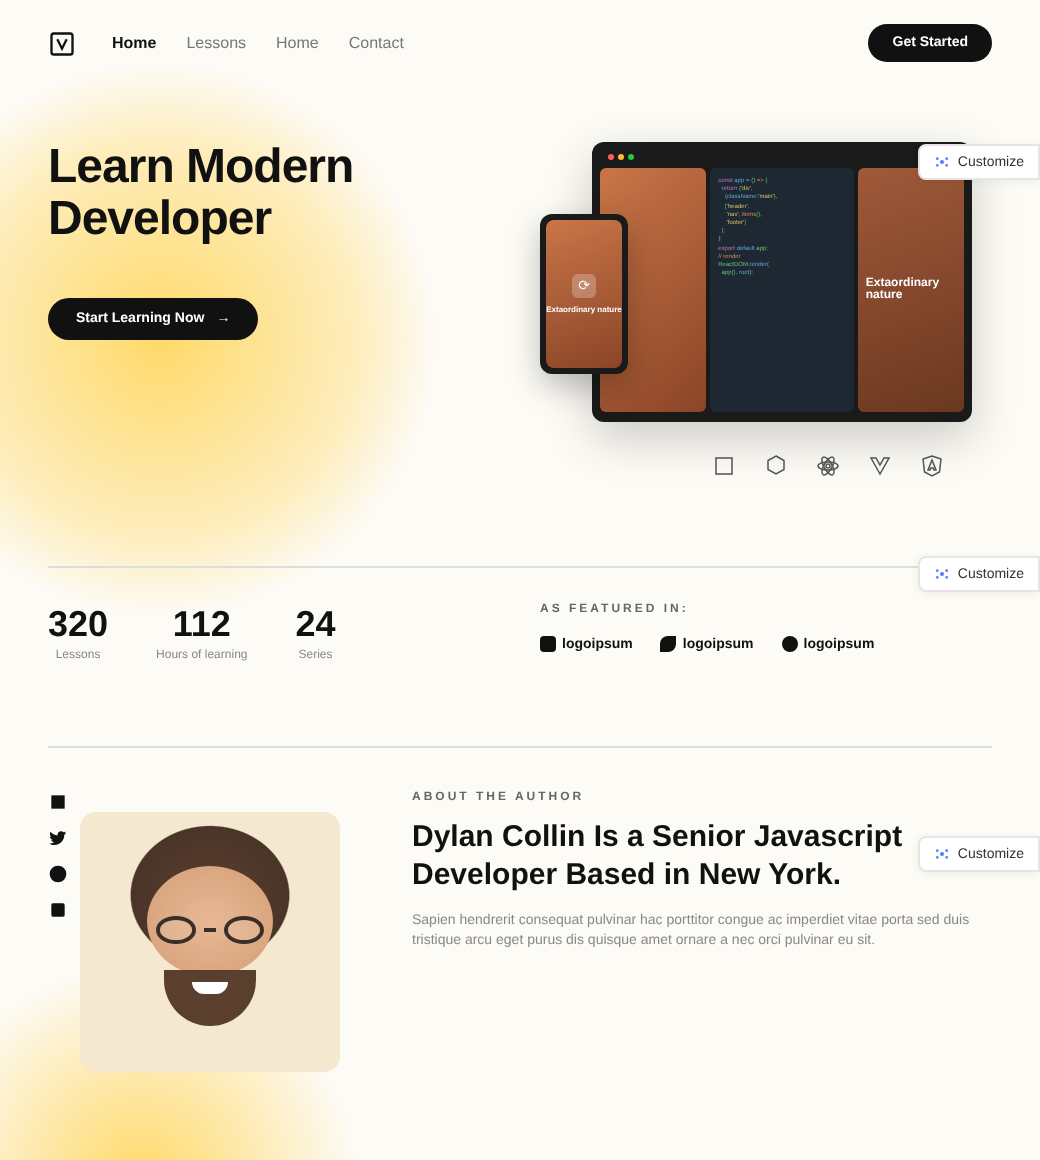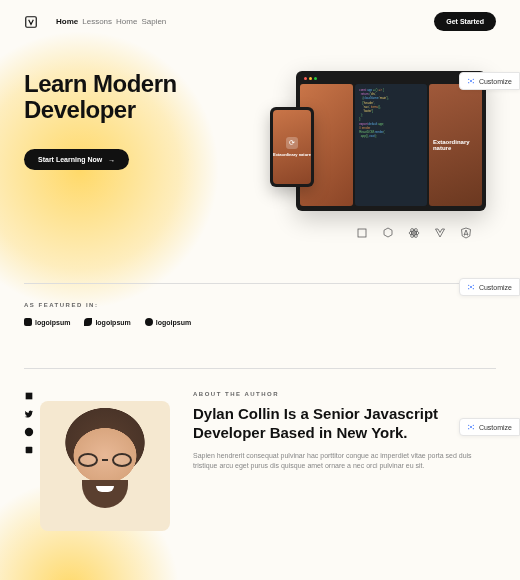--- a/index.html
+++ b/index.html
@@ -2,21 +2,21 @@
 <html><head>
 <meta charset="utf-8">
 <style>
 *{margin:0;padding:0;box-sizing:border-box;font-family:-apple-system,BlinkMacSystemFont,"Segoe UI",sans-serif}
 body{background:#fdfbf6;color:#111;width:520px;height:580px;overflow:hidden;position:relative}
 .bg-glow{position:absolute;left:-60px;top:30px;width:280px;height:280px;border-radius:50%;background:radial-gradient(circle,#ffd969 0%,rgba(255,217,105,0.4) 50%,rgba(255,217,105,0) 70%);z-index:0}
 .bg-glow2{position:absolute;left:-40px;bottom:-120px;width:220px;height:220px;border-radius:50%;background:radial-gradient(circle,#ffd969 0%,rgba(255,217,105,0.3) 50%,rgba(255,217,105,0) 70%);z-index:0}
 .container{position:relative;z-index:1}
 .nav{display:flex;align-items:center;padding:12px 24px}
 .logo{width:14px;height:14px;margin-right:18px}
-.nav-links{display:flex;gap:4px;flex:1}
+.nav-links{display:flex;gap:15px;flex:1}
 .nav-link{font-size:8px;color:#777;cursor:pointer}
 .nav-link.active{color:#111;font-weight:600}
 .btn-dark{background:#111;color:#fff;border:none;border-radius:14px;padding:6px 12px;font-size:7px;font-weight:600;cursor:pointer}
 .hero{display:flex;padding:28px 24px 20px;gap:12px}
 .hero-left{flex:1}
 .hero-title{font-size:24px;font-weight:800;line-height:1.1;margin-bottom:24px;letter-spacing:-0.5px}
 .hero-sub{font-size:8px;color:#888;line-height:1.5;margin-bottom:14px;max-width:190px}
 .btn-cta{background:#111;color:#fff;border:none;border-radius:14px;padding:7px 14px;font-size:7px;font-weight:600;cursor:pointer;display:inline-flex;align-items:center;gap:6px}
 .hero-right{flex:1;position:relative}
 .devices{position:relative;width:220px;height:150px}
@@ -38,21 +38,21 @@
 .stats-row{display:flex;padding:18px 24px;gap:20px;align-items:flex-start}
 .stats{display:flex;gap:24px;flex:1}
 .stat{text-align:center}
 .stat-num{font-size:18px;font-weight:800}
 .stat-label{font-size:6px;color:#888;margin-top:2px}
 .featured{flex:1}
 .featured-title{font-size:6px;letter-spacing:1.5px;color:#666;font-weight:700;margin-bottom:10px}
 .logos{display:flex;gap:14px;align-items:center}
 .logo-item{display:flex;align-items:center;gap:3px;font-size:7px;font-weight:700}
 .logo-dot{width:8px;height:8px;background:#111;border-radius:2px;display:inline-block}
-.about{display:flex;padding:22px 24px 0;gap:19px}
+.about{display:flex;padding:22px 24px 0;gap:32px}
 .about-left{width:130px;position:relative}
 .socials{display:flex;flex-direction:column;gap:8px;position:absolute;left:0;top:0}
 .social-icon{width:10px;height:10px;color:#111}
 .author-img{position:absolute;left:16px;top:10px;width:130px;height:130px;border-radius:8px;overflow:hidden}
 .face{width:100%;height:100%;background:radial-gradient(ellipse 40% 35% at 50% 42%,#e8b896 0%,#d9a67f 60%,transparent 61%),radial-gradient(ellipse 55% 48% at 50% 32%,#5a3f2f 0%,#4a3428 55%,transparent 56%),linear-gradient(#f5e8d0,#f5e8d0);position:relative}
 .glasses{position:absolute;top:40%;left:50%;transform:translateX(-50%);width:54px;height:14px;display:flex;gap:4px;align-items:center}
 .lens{width:22px;height:14px;border:2px solid #3a2f28;border-radius:50%;background:rgba(255,255,255,0.1)}
 .bridge{width:6px;height:2px;background:#3a2f28}
 .beard{position:absolute;bottom:18%;left:50%;transform:translateX(-50%);width:46px;height:28px;background:#5a3f2f;border-radius:0 0 24px 24px}
 .smile{position:absolute;bottom:30%;left:50%;transform:translateX(-50%);width:18px;height:6px;background:#fff;border-radius:0 0 10px 10px}
@@ -75,21 +75,21 @@
 
 <nav class="nav">
   <svg class="logo" viewBox="0 0 24 24" fill="none" stroke="#111" stroke-width="2">
         <rect x="3" y="3" width="18" height="18" rx="2"></rect>
         <path d="M8 8l4 8 4-8"></path>
       </svg>
   <div class="nav-links">
     <span class="nav-link active">Home</span>
     <span class="nav-link">Lessons</span>
     <span class="nav-link">Home</span>
-    <span class="nav-link">Sapien</span>
+    <span class="nav-link">Contact</span>
   </div>
   <button class="btn-dark">Get Started</button>
 </nav>
 
 <section class="hero">
   <div class="hero-left">
     <h1 class="hero-title"><span>Learn Modern</span><br><span>Developer</span></h1>
     <button class="btn-cta">
       <span>Start Learning Now</span>
           <span>→</span>
@@ -151,20 +151,34 @@
             <path d="M12 2l9 3-1.5 13L12 22l-7.5-4L3 5z"></path>
             <path d="M12 6l-4 10h2l.8-2h2.4l.8 2h2z"></path>
           </svg>
     </div>
   </div>
 </section>
 
 <hr class="divider">
 
 <section class="stats-row">
+  <div class="stats">
+    <div class="stat">
+      <div class="stat-num">320</div>
+      <div class="stat-label">Lessons</div>
+    </div>
+    <div class="stat">
+      <div class="stat-num">112</div>
+      <div class="stat-label">Hours of learning</div>
+    </div>
+    <div class="stat">
+      <div class="stat-num">24</div>
+      <div class="stat-label">Series</div>
+    </div>
+  </div>
   <div class="featured">
     <div class="featured-title">AS FEATURED IN:</div>
     <div class="logos">
       <span class="logo-item">
             <span class="logo-dot"></span>
             <span>logoipsum</span>
           </span>
       <span class="logo-item">
             <span class="logo-dot" style="border-radius:50% 0 50% 0"></span>
             <span>logoipsum</span>

